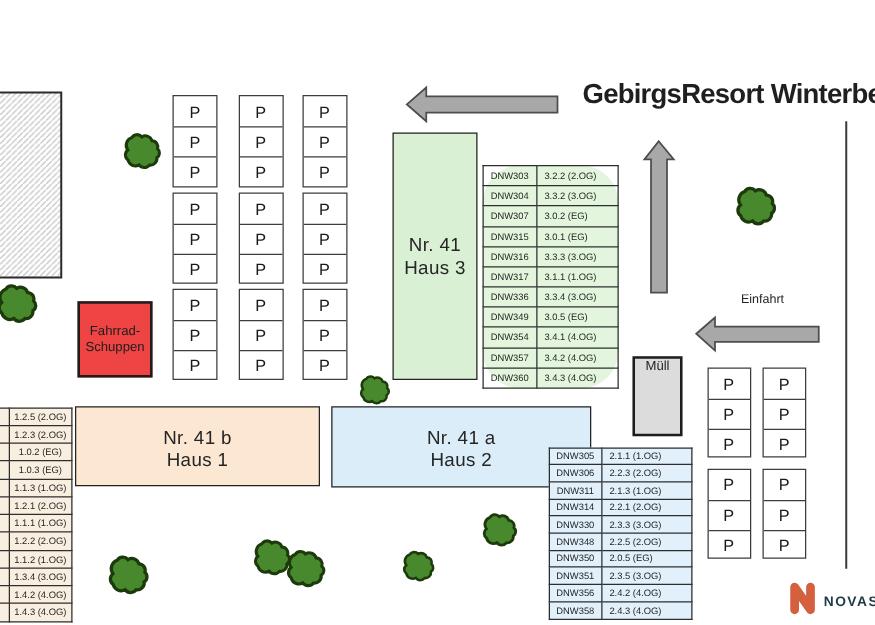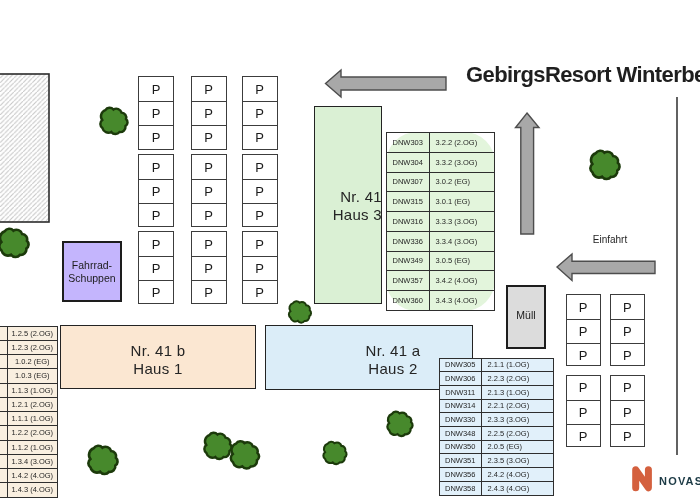--- a/index.html
+++ b/index.html
@@ -55,37 +55,37 @@
 
 <g fill="none" stroke="#d4603e" stroke-width="7" stroke-linecap="round" stroke-linejoin="round">
 <path d="M635.7,487.8 L635.7,469.7 L648.4,487.8 L648.4,469.7"></path>
 </g>
 
 <text x="659" y="485" font-family="Liberation Sans" font-size="11" font-weight="bold" letter-spacing="1.2" fill="#1c3a45">NOVASOL</text>
 </svg>
 
 <div class="abs" style="left:466px;top:62px;font-size:22px;font-weight:600;color:#1f1f1f;white-space:nowrap;letter-spacing:-0.6px;">GebirgsResort Winterberg</div>
 
-<div class="abs" style="left:62px;top:241px;width:60px;height:61px;background:#c4b5fd;border:2px solid #1d1d1d;display:flex;align-items:center;justify-content:center;text-align:center;font-size:10.5px;line-height:13px;color:#1c1c1c;">Fahrrad-<br>Schuppen</div>
-
-<div class="abs" style="left:506px;top:285px;width:40px;height:64px;background:#dcdcdc;border:2px solid #1d1d1d;display:flex;align-items:flex-end;justify-content:center;font-size:10.5px;color:#1c1c1c;">
+<div class="abs" style="left:62px;top:241px;width:60px;height:61px;background:#ef4444;border:2px solid #1d1d1d;display:flex;align-items:center;justify-content:center;text-align:center;font-size:10.5px;line-height:13px;color:#1c1c1c;">Fahrrad-<br>Schuppen</div>
+
+<div class="abs" style="left:506px;top:285px;width:40px;height:64px;background:#dcdcdc;border:2px solid #1d1d1d;display:flex;justify-content:center;font-size:10.5px;color:#1c1c1c;">
     <span style="margin-bottom:26px;">Müll</span>
   </div>
 
 <div class="abs" style="left:314px;top:106px;width:68px;height:198px;background:#daf0d4;border:1.8px solid #232323;"></div>
 
-<div class="hauslabel" style="left:314px;top:188px;width:68px;text-align:right;">Nr. 41<br>Haus 3</div>
+<div class="hauslabel" style="left:314px;top:188px;width:68px;">Nr. 41<br>Haus 3</div>
 
 <div class="abs" style="left:60px;top:325px;width:196px;height:64px;background:#fbe7d2;border:1.8px solid #232323;"></div>
 
 <div class="hauslabel" style="left:60px;top:342px;width:196px;">Nr. 41 b<br>Haus 1</div>
 
 <div class="abs" style="left:265px;top:325px;width:208px;height:65px;background:#dbedf8;border:1.8px solid #232323;"></div>
 
-<div class="hauslabel" style="left:265px;top:342px;width:208px;padding-left:24px;">Nr. 41 a<br>Haus 2</div>
+<div class="hauslabel" style="left:265px;top:342px;width:208px;">Nr. 41 a<br>Haus 2</div>
 
 <div class="abs" style="left:560px;top:234px;width:100px;text-align:center;font-size:10px;color:#252525;">Einfahrt</div>
 
 <div class="pgroup" style="left:138px;top:76px;width:36px;height:73.5px;">
     <div class="pcell">P</div>
     <div class="pcell">P</div>
     <div class="pcell">P</div>
   </div>
 
 <div class="pgroup" style="left:190.5px;top:76px;width:36px;height:73.5px;">
@@ -180,26 +180,34 @@
       </tr>
 <tr>
         <td class="c1">DNW315</td>
         <td class="c2">3.0.1 (EG)</td>
       </tr>
 <tr>
         <td class="c1">DNW316</td>
         <td class="c2">3.3.3 (3.OG)</td>
       </tr>
 <tr>
+        <td class="c1">DNW317</td>
+        <td class="c2">3.1.1 (1.OG)</td>
+      </tr>
+<tr>
         <td class="c1">DNW336</td>
         <td class="c2">3.3.4 (3.OG)</td>
       </tr>
 <tr>
         <td class="c1">DNW349</td>
         <td class="c2">3.0.5 (EG)</td>
+      </tr>
+<tr>
+        <td class="c1">DNW354</td>
+        <td class="c2">3.4.1 (4.OG)</td>
       </tr>
 <tr>
         <td class="c1">DNW357</td>
         <td class="c2">3.4.2 (4.OG)</td>
       </tr>
 <tr>
         <td class="c1">DNW360</td>
         <td class="c2">3.4.3 (4.OG)</td>
       </tr>
 </tbody>

